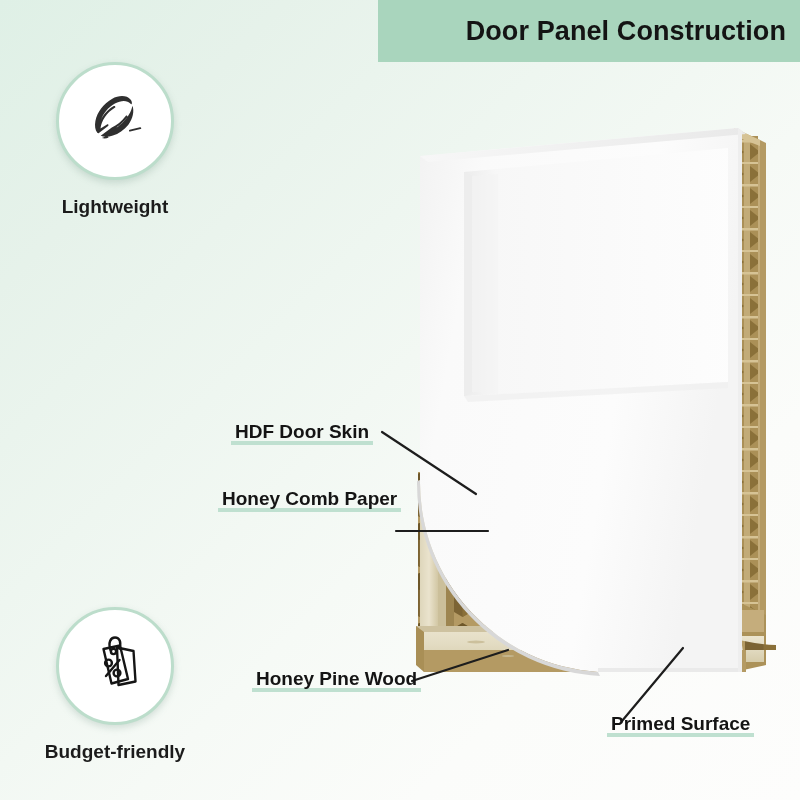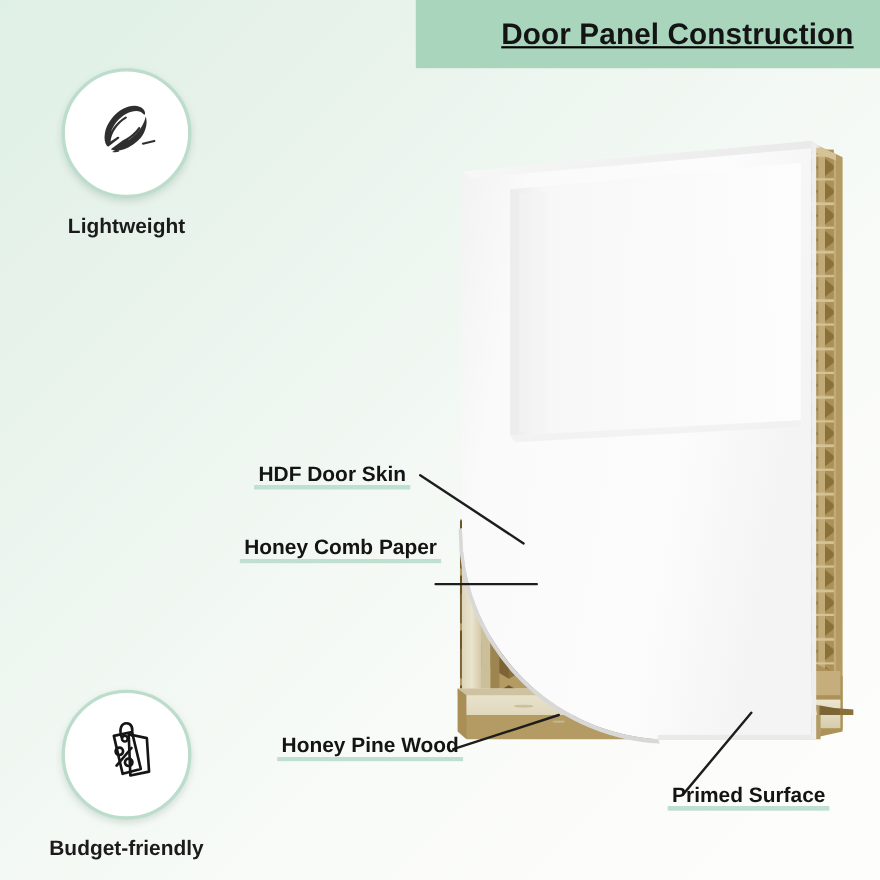--- a/index.html
+++ b/index.html
@@ -25,23 +25,22 @@
   #title-banner {
     position: absolute;
     left: 378px;
     top: 0px;
     width: 422px;
     height: 62px;
     background: #a9d5bd;
     display: flex;
     align-items: center;
     justify-content: flex-end;
-    padding-right: 24px;
+    padding-right: 14px;
     box-sizing: border-box;
-    text-decoration: underline;
   }
   #title-banner .title-text {
     font-size: 27px;
     font-weight: bold;
     color: #141414;
     letter-spacing: 0.1px;
     white-space: nowrap;
   }
 
   
@@ -68,21 +67,21 @@
     margin-top: 16px;
     font-size: 19px;
     font-weight: bold;
     color: #1b1b1b;
     text-align: center;
     white-space: nowrap;
   }
 
   #feature-lightweight { left: 25px; top: 62px; justify-content: space-between; }
   #feature-customizable { left: 25px; top: 342px; }
-  #feature-budget { left: 25px; top: 627px; }
+  #feature-budget { left: 25px; top: 607px; }
 
   
   .callout {
     position: absolute;
     font-size: 19px;
     font-weight: bold;
     color: #141414;
     white-space: nowrap;
     padding: 0 4px 2px 4px;
     background: linear-gradient(to top, #bfe0d0 0px, #bfe0d0 4px, rgba(191,224,208,0) 4px);

